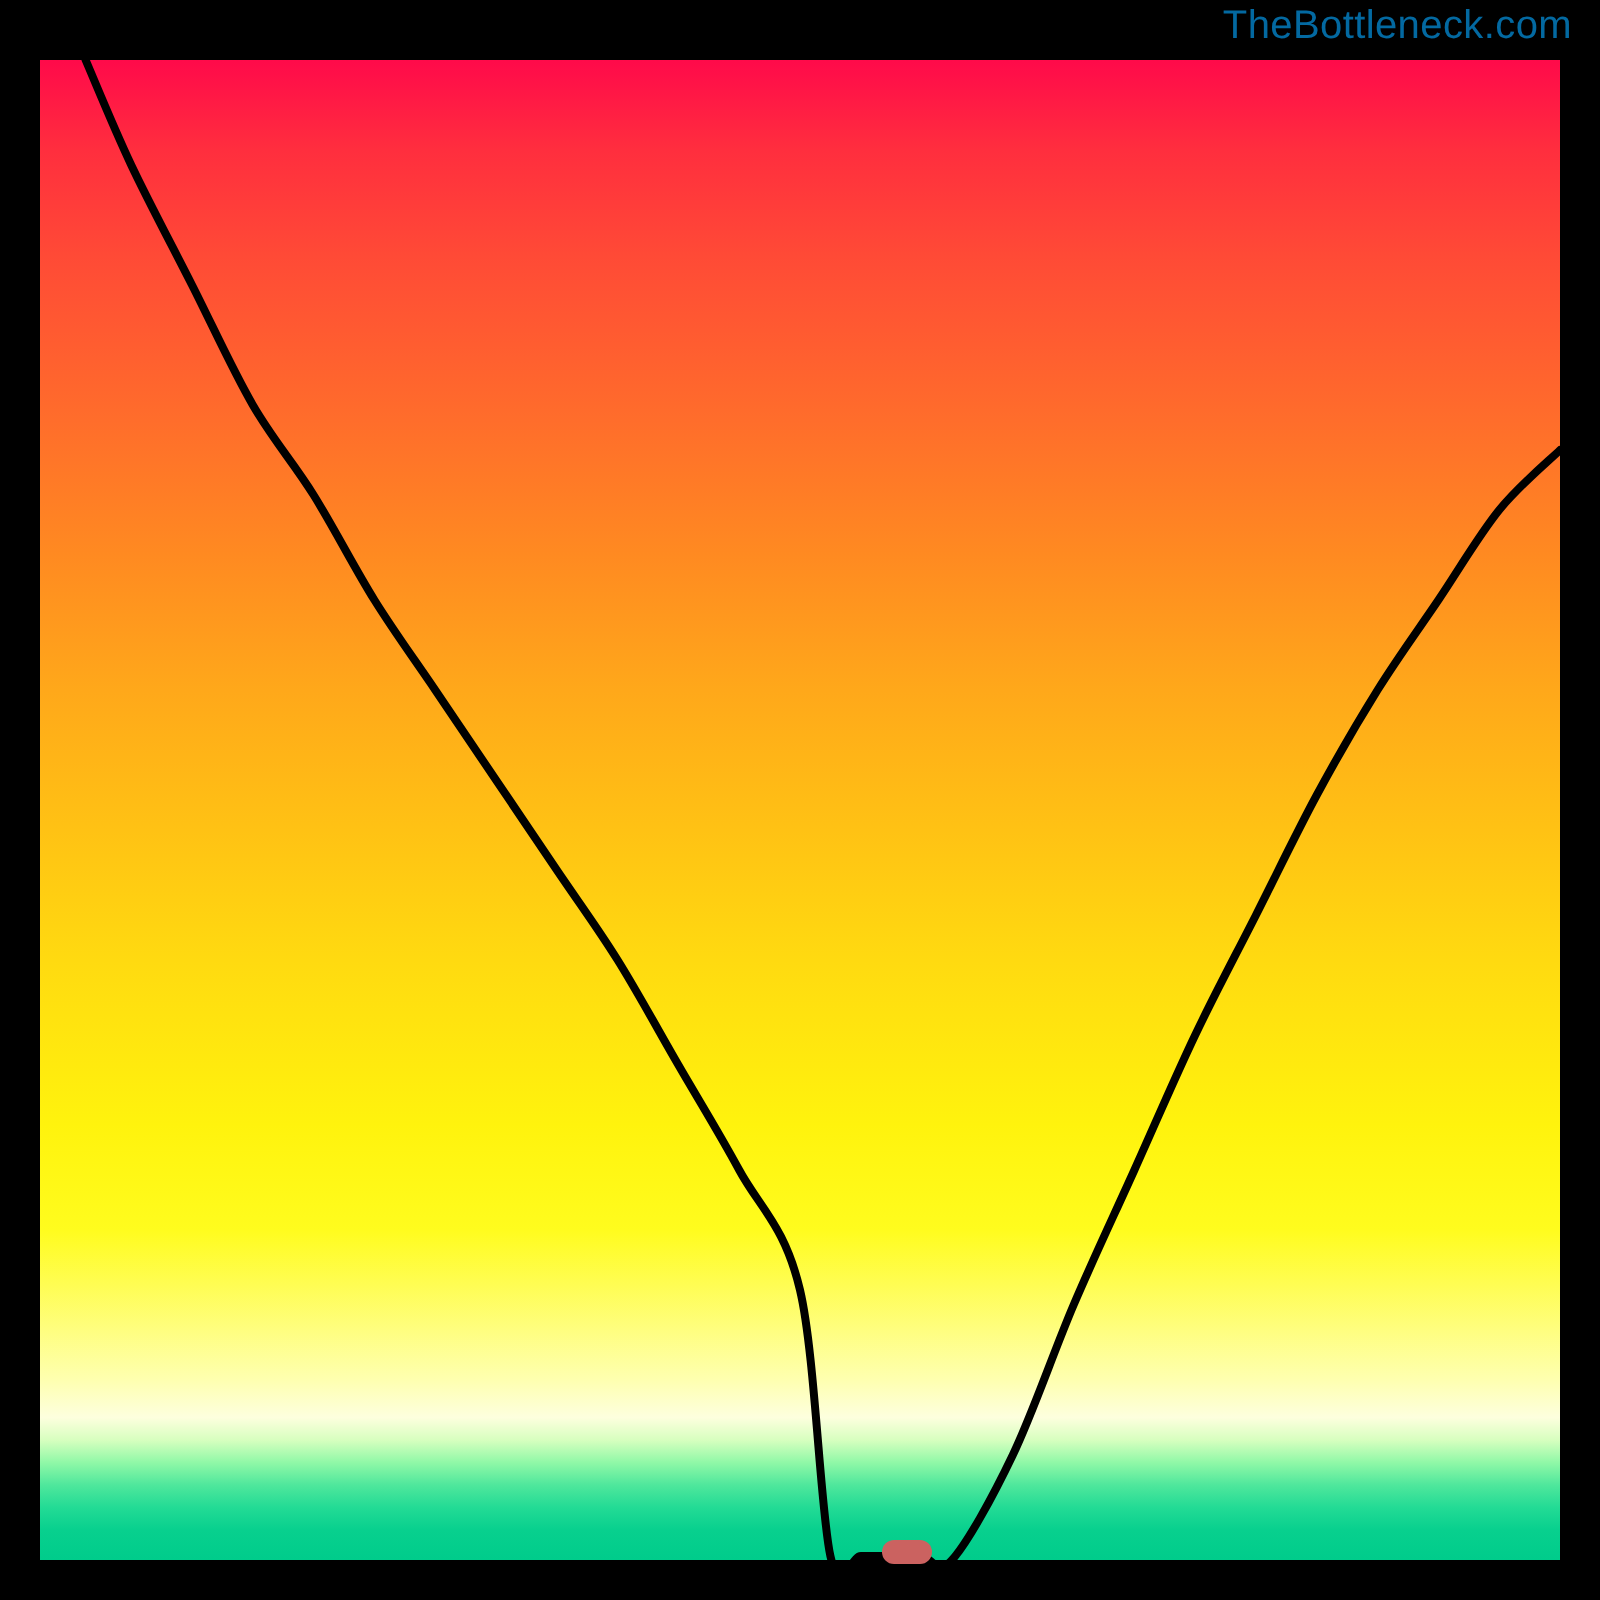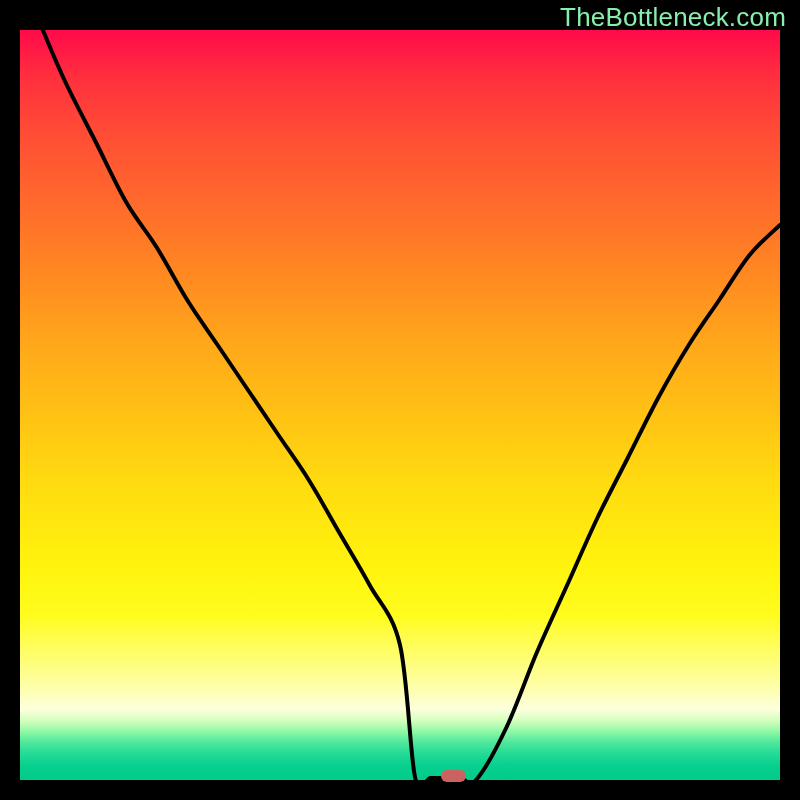--- a/index.html
+++ b/index.html
@@ -13,23 +13,23 @@
   .frame {
     position: relative;
     width: 800px;
     height: 800px;
     background: #000;
   }
   .watermark {
     position: absolute;
     top: 2px;
     right: 14px;
-    color: #86efac;
+    color: #0369a1;
     font-family: Arial, Helvetica, sans-serif;
-    font-size: 26px;
+    font-size: 20px;
     font-weight: 400;
     letter-spacing: 0.2px;
     user-select: none;
     text-align: right;
   }
   .plot {
     position: absolute;
     left: 20px;
     top: 30px;
     width: 760px;

